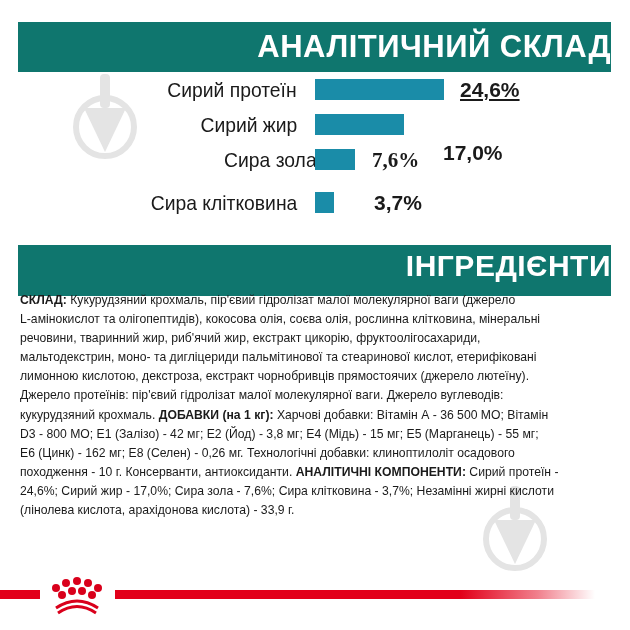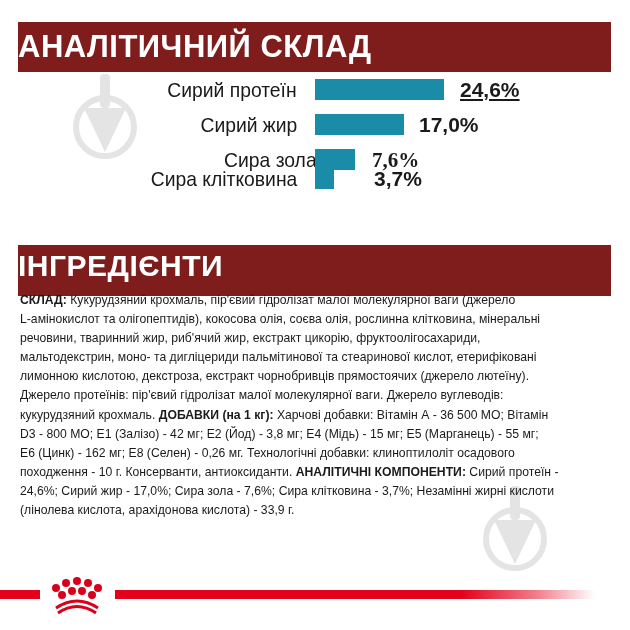--- a/index.html
+++ b/index.html
@@ -4,23 +4,23 @@
   <style>
     html, body { margin: 0; padding: 0; }
     body {
       width: 630px; height: 630px; position: relative; overflow: hidden;
       background: #ffffff;
       font-family: "DejaVu Sans Condensed", "Liberation Sans Narrow", "Liberation Sans", sans-serif;
       color: #1a1a1a;
     }
     .banner {
       position: absolute; left: 18px; width: 593px;
-      background: #7f1d1d;
+      background: #0f766e;
       color: #ffffff;
-      text-align: left;
+      text-align: right;
       font-family: "Liberation Sans", sans-serif;
       font-weight: bold;
       letter-spacing: 0.5px;
     }
     #banner-analytic { top: 22px; height: 50px; line-height: 50px; font-size: 31px; }
     #banner-ingredients { top: 245px; height: 51px; line-height: 42px; font-size: 30px; }
 
     .watermark { position: absolute; }
 
     .chart { position: absolute; left: 0; top: 76px; width: 630px; height: 140px; }
@@ -73,28 +73,28 @@
 
 <div class="chart">
   <div class="chart-row" style="top:0px;">
     <span class="chart-label">Сирий протеїн</span>
     <div class="chart-bar" style="width:129px;"></div>
     <span class="chart-value" style="left:460px;text-decoration:underline;">24,6%</span>
   </div>
   <div class="chart-row" style="top:35px;">
     <span class="chart-label">Сирий жир</span>
     <div class="chart-bar" style="width:89px;"></div>
-    <span class="chart-value" style="left:419px;">17,0%</span>
+    <span class="chart-value" style="left:443px;margin-top:28px;">17,0%</span>
   </div>
   <div class="chart-row" style="top:70px;padding-left:20px;">
     <span class="chart-label">Сира зола</span>
     <div class="chart-bar" style="width:40px;"></div>
     <span class="chart-value" style="left:372px;font-family:Liberation Serif, serif;">7,6%</span>
   </div>
-  <div class="chart-row" style="top:89px;">
+  <div class="chart-row" style="top:113px;">
     <span class="chart-label">Сира клітковина</span>
     <div class="chart-bar" style="width:19px;"></div>
     <span class="chart-value" style="left:350px;margin-left:24px;">3,7%</span>
   </div>
 </div>
 
 <div class="banner" id="banner-ingredients">ІНГРЕДІЄНТИ</div>
 
 <div class="ingredients" id="ingredients-text">
     <span class="ing-line"><b>СКЛАД:</b><span> Кукурудзяний крохмаль, пір'євий гідролізат малої молекулярної ваги (джерело</span></span>

